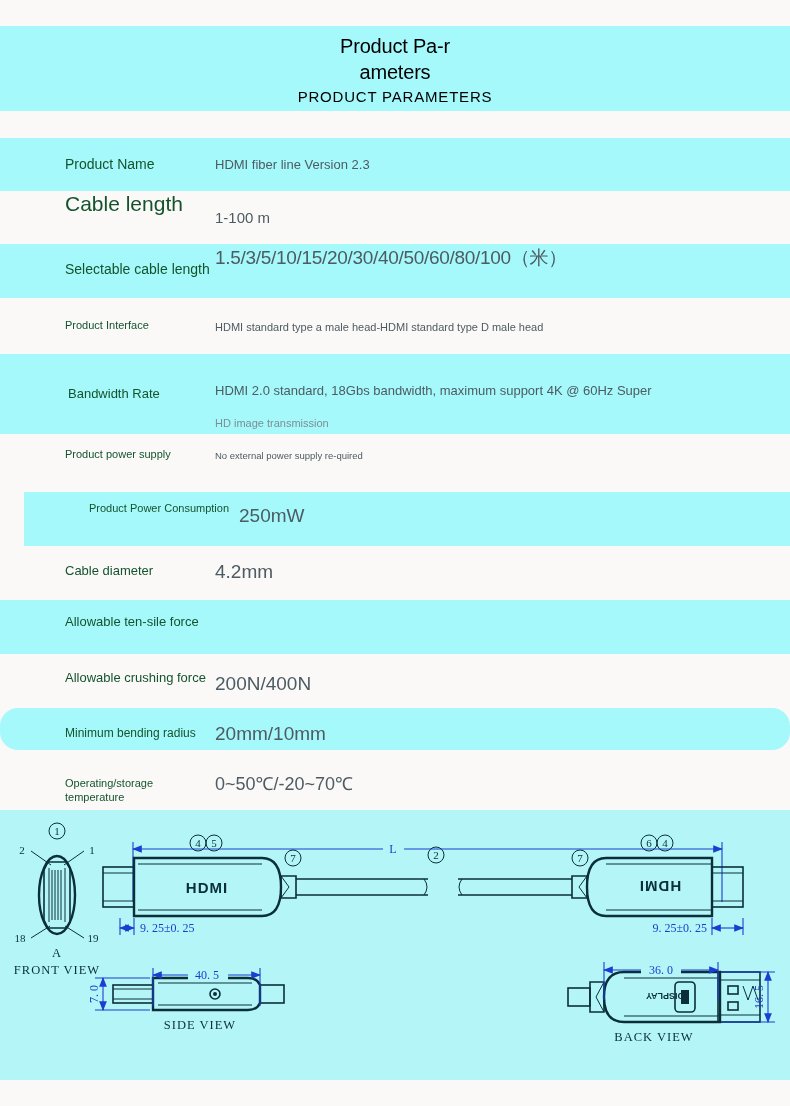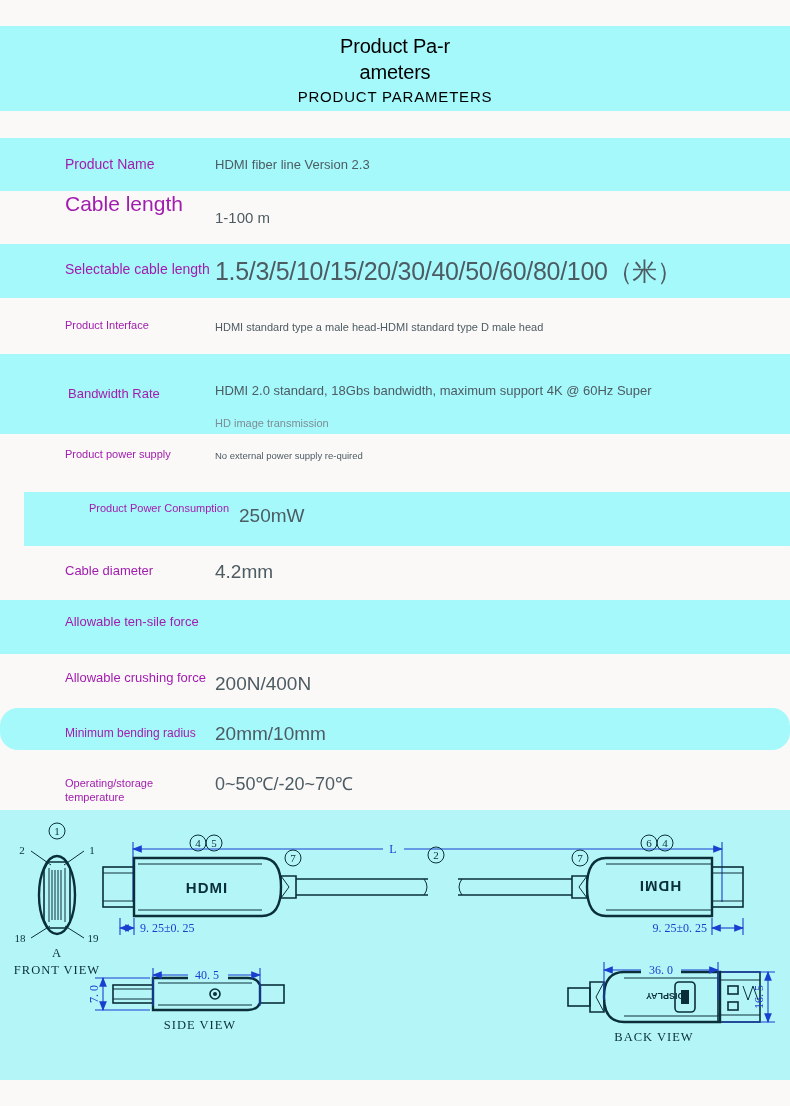--- a/index.html
+++ b/index.html
@@ -52,21 +52,21 @@
     display: flex;
     align-items: flex-start;
     width: 790px;
   }
   .row.cyan  { background: #a5f9fb; }
   .row.light { background: #faf9f7; }
 
   .cell-label {
     width: 210px;
     padding-left: 65px;
-    color: #a21caf;
+    color: #14532d;
     line-height: 1.25;
   }
   .cell-value {
     flex: 1;
     padding-left: 5px;
     color: #4d5b63;
     line-height: 1.3;
   }
   .cell-value .sub {
     display: block;
@@ -79,21 +79,21 @@
   .r0 { height: 53px; }
   .r0 .cell-label { padding-top: 18px; font-size: 14px; }
   .r0 .cell-value { padding-top: 19px; font-size: 13px; }
 
   .r1 { height: 53px; }
   .r1 .cell-label { padding-top: 0; font-size: 21px; }
   .r1 .cell-value { padding-top: 17px; font-size: 15px; }
 
   .r2 { height: 54px; }
   .r2 .cell-label { padding-top: 17px; font-size: 14px; }
-  .r2 .cell-value { padding-top: 11px; font-size: 25px; letter-spacing: -0.3px; }
+  .r2 .cell-value { padding-top: 2px; font-size: 19px; letter-spacing: -0.3px; }
 
   .r3 { height: 56px; }
   .r3 .cell-label { padding-top: 21px; font-size: 11px; }
   .r3 .cell-value { padding-top: 22px; font-size: 11px; }
 
   .r4 { height: 80px; }
   .r4 .cell-label { padding-top: 32px; padding-left: 68px; font-size: 13px; }
   .r4 .cell-value { padding-top: 29px; font-size: 13px; }
 
   .r5 { height: 58px; }

